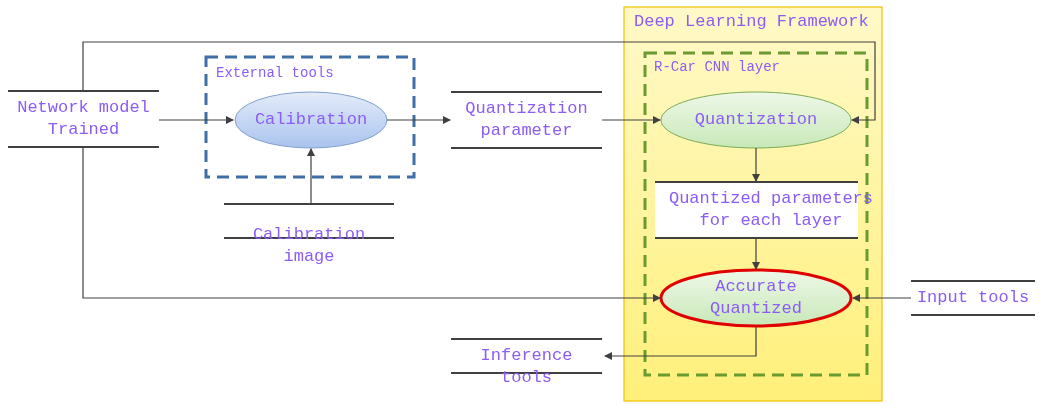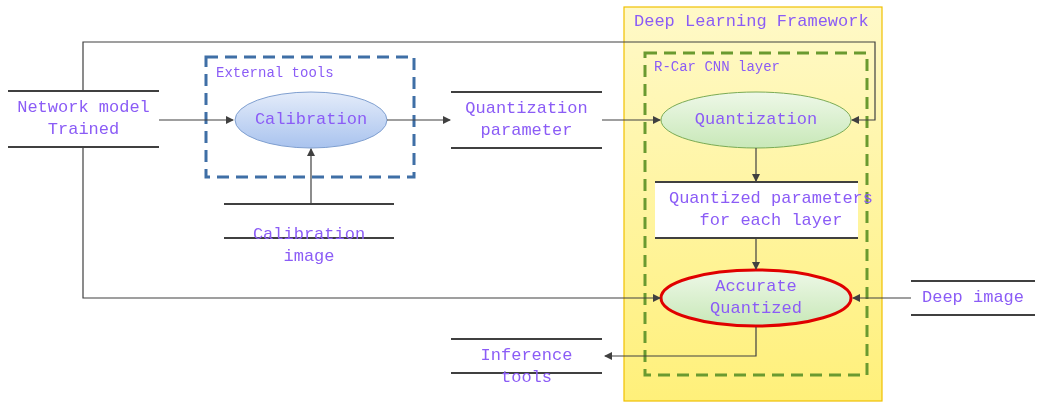--- a/index.html
+++ b/index.html
@@ -83,21 +83,21 @@
 </div>
 <div class="lbl" style="left:224px;top:224px;width:170px;">Calibration image</div>
 <div class="lbl" style="left:451px;top:98px;width:151px;">
   <div>Quantization</div>
   <div>parameter</div>
 </div>
 <div class="lbl" style="left:655px;top:188px;width:232px;">
   <div>Quantized parameters</div>
   <div>for each layer</div>
 </div>
-<div class="lbl" style="left:911px;top:287px;width:124px;">Deep image</div>
+<div class="lbl" style="left:911px;top:287px;width:124px;">Input tools</div>
 <div class="lbl" style="left:451px;top:345px;width:151px;">Inference tools</div>
 
 <div class="lbl" style="left:235px;top:109px;width:152px;">Calibration</div>
 <div class="lbl" style="left:661px;top:109px;width:190px;">Quantization</div>
 <div class="lbl" style="left:661px;top:276px;width:190px;">
   <div>Accurate</div>
   <div>Quantized</div>
 </div>
 
 </body></html>

